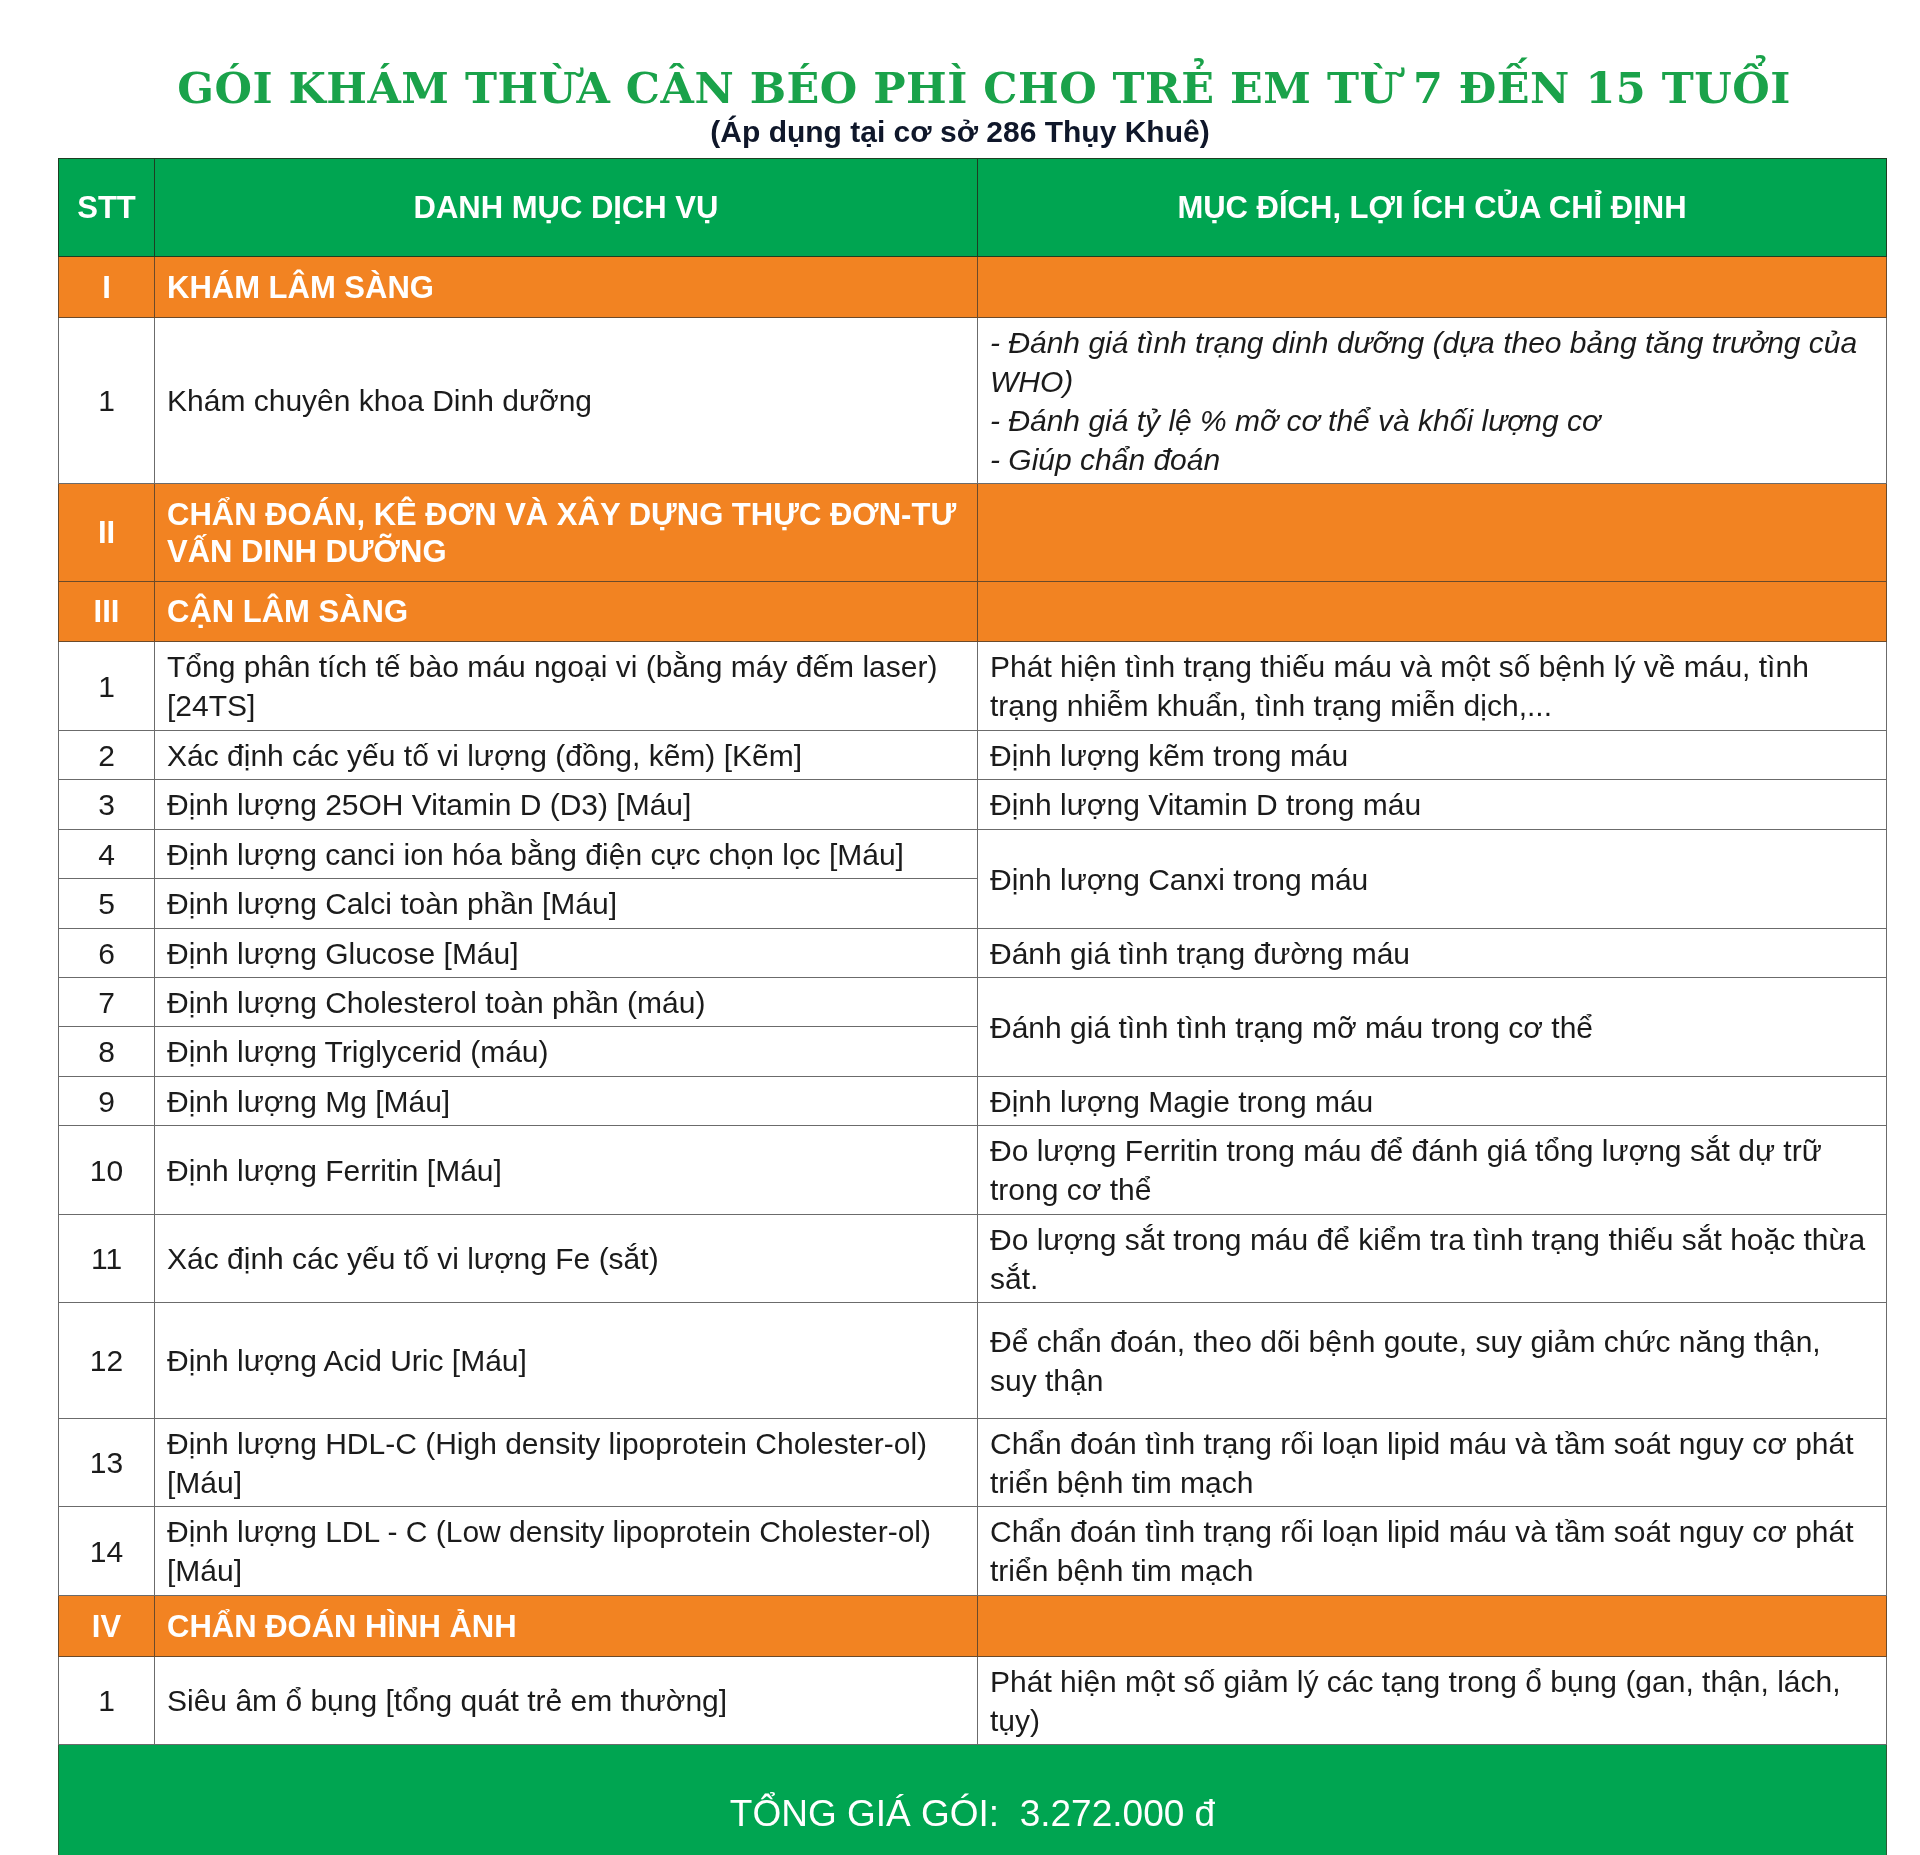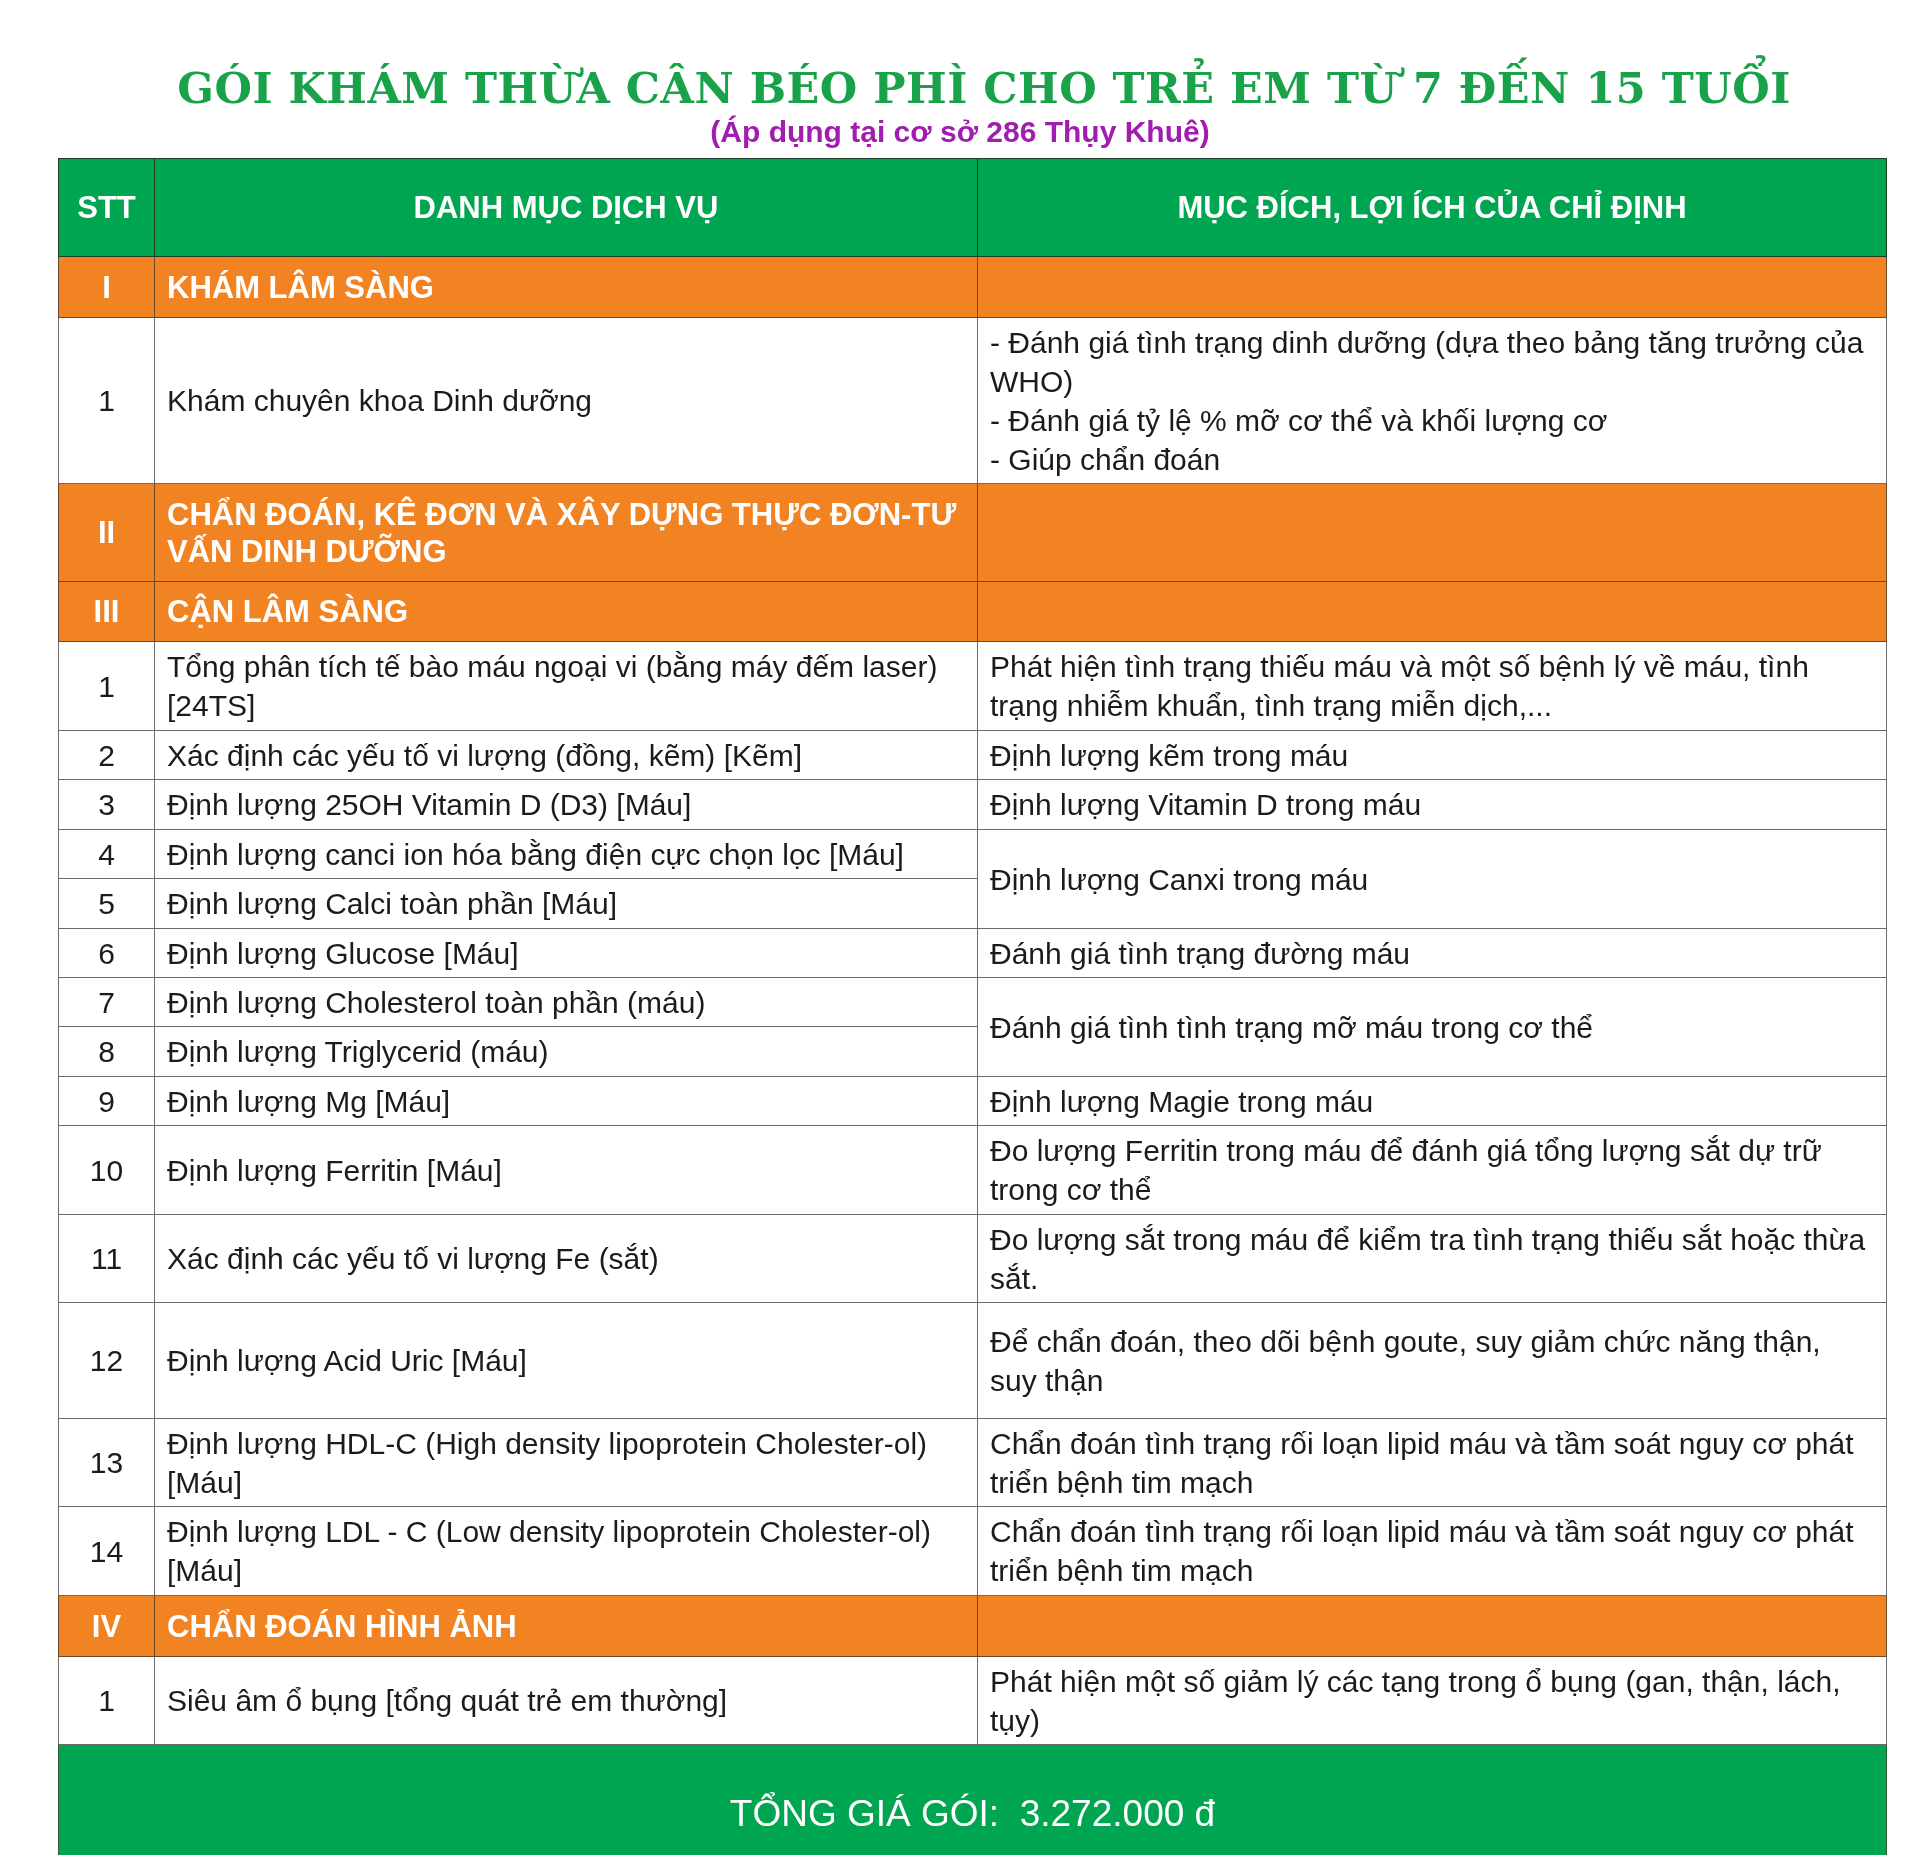--- a/index.html
+++ b/index.html
@@ -1,26 +1,26 @@
 <!DOCTYPE html>
 <html><head>
 <meta charset="utf-8">
 <style>
   html,body{margin:0;padding:0;background:#fff;}
   body{width:1920px;height:1855px;position:relative;overflow:hidden;font-family:"Liberation Sans",sans-serif;}
   .title{position:absolute;left:0;top:60px;width:1920px;text-align:center;color:#1aa24a;font-family:"DejaVu Serif",serif;font-weight:bold;font-size:43px;letter-spacing:0.5px;line-height:56px;transform:scaleY(1.0);margin-left:24px;}
-  .subtitle{position:absolute;left:0;top:113px;width:1920px;text-align:center;color:#a21caf;font-family:"Liberation Sans",sans-serif;font-weight:bold;font-size:30px;line-height:38px;}
+  .subtitle{position:absolute;left:0;top:113px;width:1920px;text-align:center;color:#0f172a;font-family:"Liberation Sans",sans-serif;font-weight:bold;font-size:30px;line-height:38px;}
   table{position:absolute;left:58px;top:158px;width:1828px;border-collapse:collapse;table-layout:fixed;}
   td,th{border:1.5px solid #6b6b6b;padding:0 12px;vertical-align:middle;font-size:30px;line-height:39px;color:#1b1b1b;}
   col.c1{width:96px;}col.c2{width:823px;}col.c3{width:909px;}
   th{background:#00a551;color:#fff;font-weight:bold;font-size:31px;height:97px;text-align:center;border-color:#1e3d22;}
   tr.sec td{background:#f28322;color:#fff;font-weight:bold;font-size:31px;line-height:37px;border-color:#6b4a2a;}
   td.stt{text-align:center;padding:0;}
   tr.total td{background:#00a551;color:#fff;font-weight:normal;font-size:37px;text-align:center;height:137px;border-color:#2d5a35;}
-  .pre{white-space:pre-line;}
+  .pre{white-space:pre-line;font-style:italic;}
 </style>
 </head>
 <body>
 
 <div class="title">GÓI KHÁM THỪA CÂN BÉO PHÌ CHO TRẺ EM TỪ 7 ĐẾN 15 TUỔI</div>
 <div class="subtitle">(Áp dụng tại cơ sở 286 Thụy Khuê)</div>
 
 <table>
   <colgroup>
       <col class="c1">

